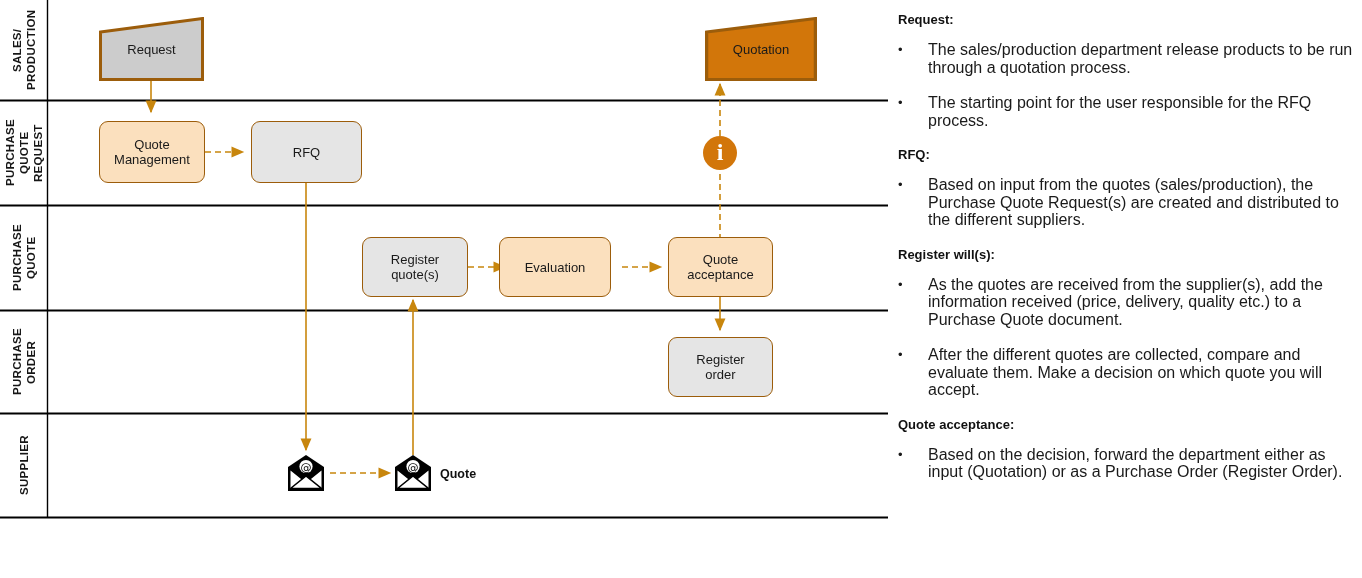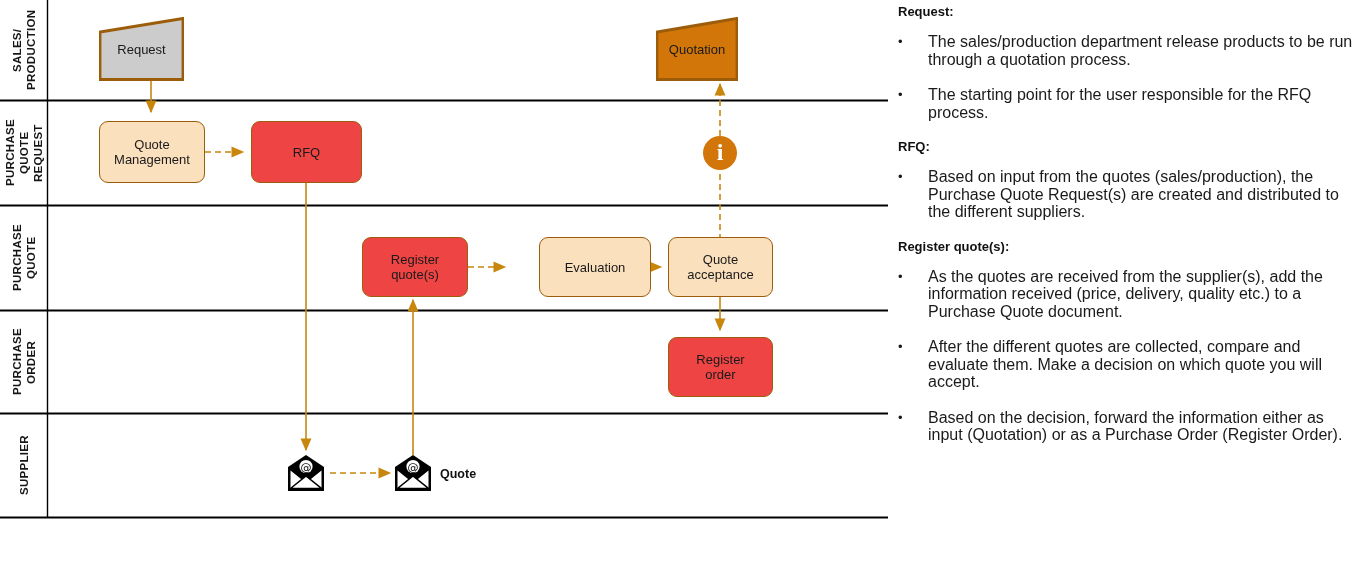--- a/index.html
+++ b/index.html
@@ -61,21 +61,21 @@
     font-size: 13px;
     color: #1a1a1a;
     line-height: 15px;
     white-space: pre-line;
   }
   .node.rounded {
     border-radius: 9px;
     border: 1.6px solid #9c5d0b;
   }
   .node.fill-orange {
-    background: #ef4444;
+    background: #e5e5e5;
   }
   .node.fill-cream {
     background: #FBE0BE;
   }
   .node.doc {
     border: none;
     background: transparent;
   }
   .doc-label {
     position: relative;
@@ -226,43 +226,43 @@
 PRODUCTION</div>
     <div class="lane-label" style="left:0;top:101px;width:47px;height:104px;">PURCHASE
 QUOTE
 REQUEST</div>
     <div class="lane-label" style="left:0;top:206px;width:47px;height:104px;">PURCHASE
 QUOTE</div>
     <div class="lane-label" style="left:0;top:311px;width:47px;height:102px;">PURCHASE
 ORDER</div>
     <div class="lane-label" style="left:0;top:414px;width:47px;height:103px;">SUPPLIER</div>
 
-    <div class="node doc" style="left:99px;top:17px;width:85px;height:64px;">
+    <div class="node doc" style="left:99px;top:17px;width:105px;height:64px;">
       <svg class="doc-svg" viewBox="0 0 105 64" preserveAspectRatio="none">
         <polygon points="1.5,15 103.5,1.5 103.5,62.5 1.5,62.5" fill="#CCCCCC" stroke="#9C5D0B" stroke-width="3"></polygon>
       </svg>
       <span class="doc-label">Request</span>
     </div>
 
-    <div class="node doc" style="left:656px;top:17px;width:82px;height:64px;">
+    <div class="node doc" style="left:705px;top:17px;width:112px;height:64px;">
       <svg class="doc-svg" viewBox="0 0 103 64" preserveAspectRatio="none">
         <polygon points="1.5,15 101.5,1.5 101.5,62.5 1.5,62.5" fill="#D2760A" stroke="#9C5D0B" stroke-width="3"></polygon>
       </svg>
       <span class="doc-label">Quotation</span>
     </div>
 
     <div class="node rounded fill-cream" style="left:99px;top:121px;width:106px;height:62px;">Quote
 Management</div>
 
     <div class="node rounded fill-orange" style="left:251px;top:121px;width:111px;height:62px;">RFQ</div>
 
     <div class="node rounded fill-orange" style="left:362px;top:237px;width:106px;height:60px;">Register
 quote(s)</div>
 
-    <div class="node rounded fill-cream" style="left:539px;top:237px;width:112px;height:60px;">Evaluation</div>
+    <div class="node rounded fill-cream" style="left:499px;top:237px;width:112px;height:60px;">Evaluation</div>
 
     <div class="node rounded fill-cream" style="left:668px;top:237px;width:105px;height:60px;">Quote
 acceptance</div>
 
     <div class="node rounded fill-orange" style="left:668px;top:337px;width:105px;height:60px;">Register
 order</div>
 
     <div class="info-badge" style="left:703px;top:136px;">i</div>
 
     <div class="mail-icon" style="left:286px;top:453px;">
@@ -287,21 +287,21 @@
         <text x="20" y="18" font-family="DejaVu Sans, sans-serif" font-size="11" text-anchor="middle" fill="#000000">@</text>
       </svg>
     </div>
 
     <div class="mail-caption" style="left:440px;top:467px;">Quote</div>
 
   </div>
 
   <div id="panel">
 
-    <div class="sec" style="padding-top:4px;">
+    <div class="sec" style="padding-top:12px;">
       <div class="sec-head">Request:</div>
       <div class="bullet-row">
         <div class="bullet-dot">•</div>
         <div class="bullet-text">The sales/production department release products to be run through a quotation process.</div>
       </div>
     </div>
 
     <div class="sec">
       <div class="bullet-row">
         <div class="bullet-dot">•</div>
@@ -311,36 +311,37 @@
 
     <div class="sec">
       <div class="sec-head">RFQ:</div>
       <div class="bullet-row">
         <div class="bullet-dot">•</div>
         <div class="bullet-text">Based on input from the quotes (sales/production), the Purchase Quote Request(s) are created and distributed to the different suppliers.</div>
       </div>
     </div>
 
     <div class="sec">
-      <div class="sec-head">Register quote(s):</div>
+      <div class="sec-head">Register will(s):</div>
       <div class="bullet-row">
         <div class="bullet-dot">•</div>
         <div class="bullet-text">As the quotes are received from the supplier(s), add the information received (price, delivery, quality etc.) to a Purchase Quote document.</div>
       </div>
     </div>
 
     <div class="sec">
       <div class="bullet-row">
         <div class="bullet-dot">•</div>
         <div class="bullet-text">After the different quotes are collected, compare and evaluate them. Make a decision on which quote you will accept.</div>
       </div>
     </div>
 
     <div class="sec">
-      <div class="bullet-row">
-        <div class="bullet-dot">•</div>
-        <div class="bullet-text">Based on the decision, forward the information either as input (Quotation) or as a Purchase Order (Register Order).</div>
+      <div class="sec-head">Quote acceptance:</div>
+      <div class="bullet-row">
+        <div class="bullet-dot">•</div>
+        <div class="bullet-text">Based on the decision, forward the department either as input (Quotation) or as a Purchase Order (Register Order).</div>
       </div>
     </div>
 
   </div>
 
 </div>
 
 </body></html>

